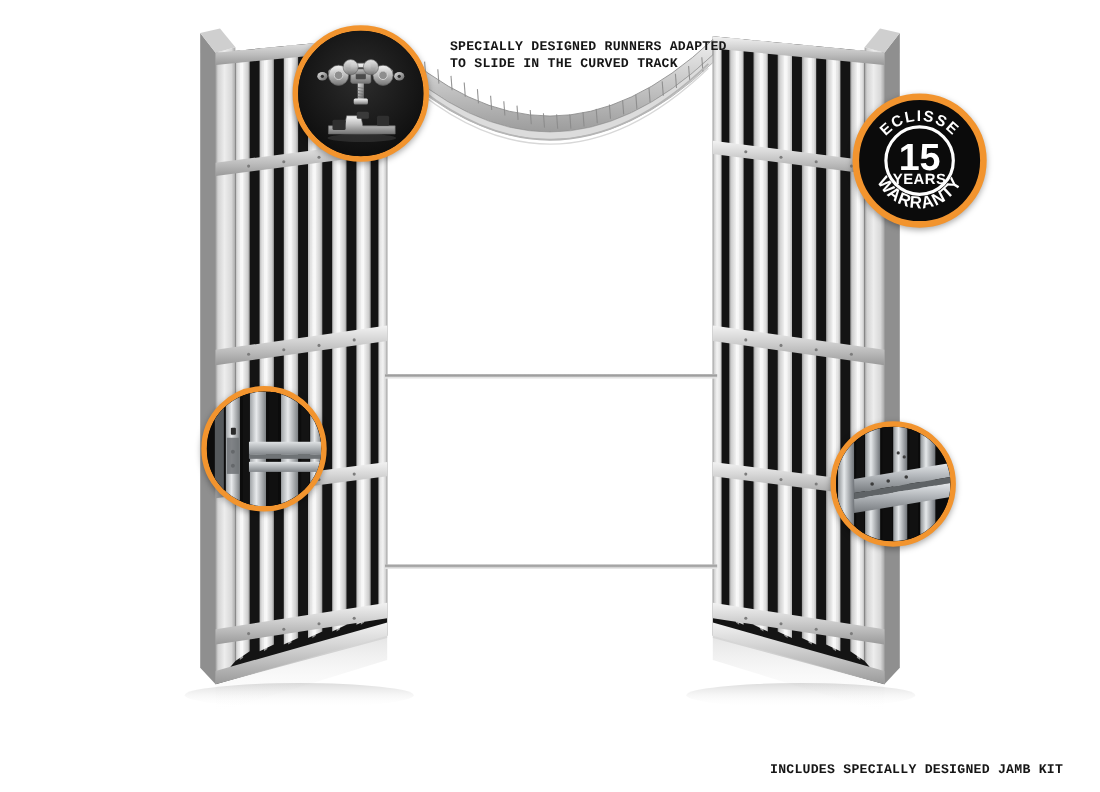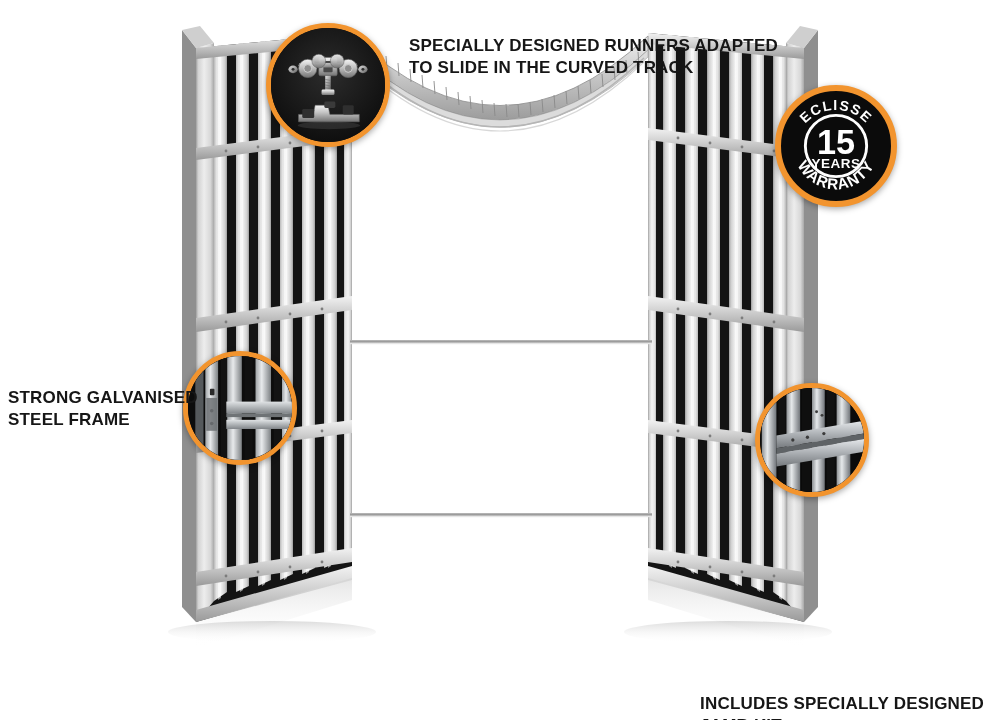--- a/index.html
+++ b/index.html
@@ -6,27 +6,27 @@
   html,body{margin:0;padding:0;}
   body{
     width:1000px;height:720px;position:relative;overflow:hidden;
     background:#ffffff;
     font-family:"Liberation Sans", sans-serif;
     -webkit-font-smoothing:antialiased;
   }
   #stage{position:absolute;left:0;top:0;width:1000px;height:720px;}
   .label{
     position:absolute;
-    font-family:Liberation Sans, sans-serif;
+    font-family:Liberation Mono, monospace;
     font-weight:bold;
     color:#161616;
     letter-spacing:0.2px;
     line-height:1.32;
     white-space:pre-line;
-    font-size:17px;
+    font-size:12px;
   }
 
   
   #product{position:absolute;left:0;top:0;width:1000px;height:720px;}
 
   
   .callout{
     position:absolute;border-radius:50%;
     background:#0d0d0d;
     border:5px solid #f2942e;
@@ -427,19 +427,17 @@
 
       <text font-family="'Liberation Sans', sans-serif" font-weight="bold" font-size="17" fill="#ffffff" letter-spacing="1">
         <textPath href="#arcBot" startOffset="50%" text-anchor="middle">WARRANTY</textPath>
       </text>
     </svg>
   </div>
 
   <div class="label" style="left:409px;top:35px;">SPECIALLY DESIGNED RUNNERS ADAPTED
 TO SLIDE IN THE CURVED TRACK</div>
 
-  <div class="label" style="left:8px;top:387px;">STRONG GALVANISED
-STEEL FRAME</div>
 
 
   <div class="label" style="left:700px;top:693px;">INCLUDES SPECIALLY DESIGNED JAMB KIT</div>
 
 </div>
 
 </body></html>

